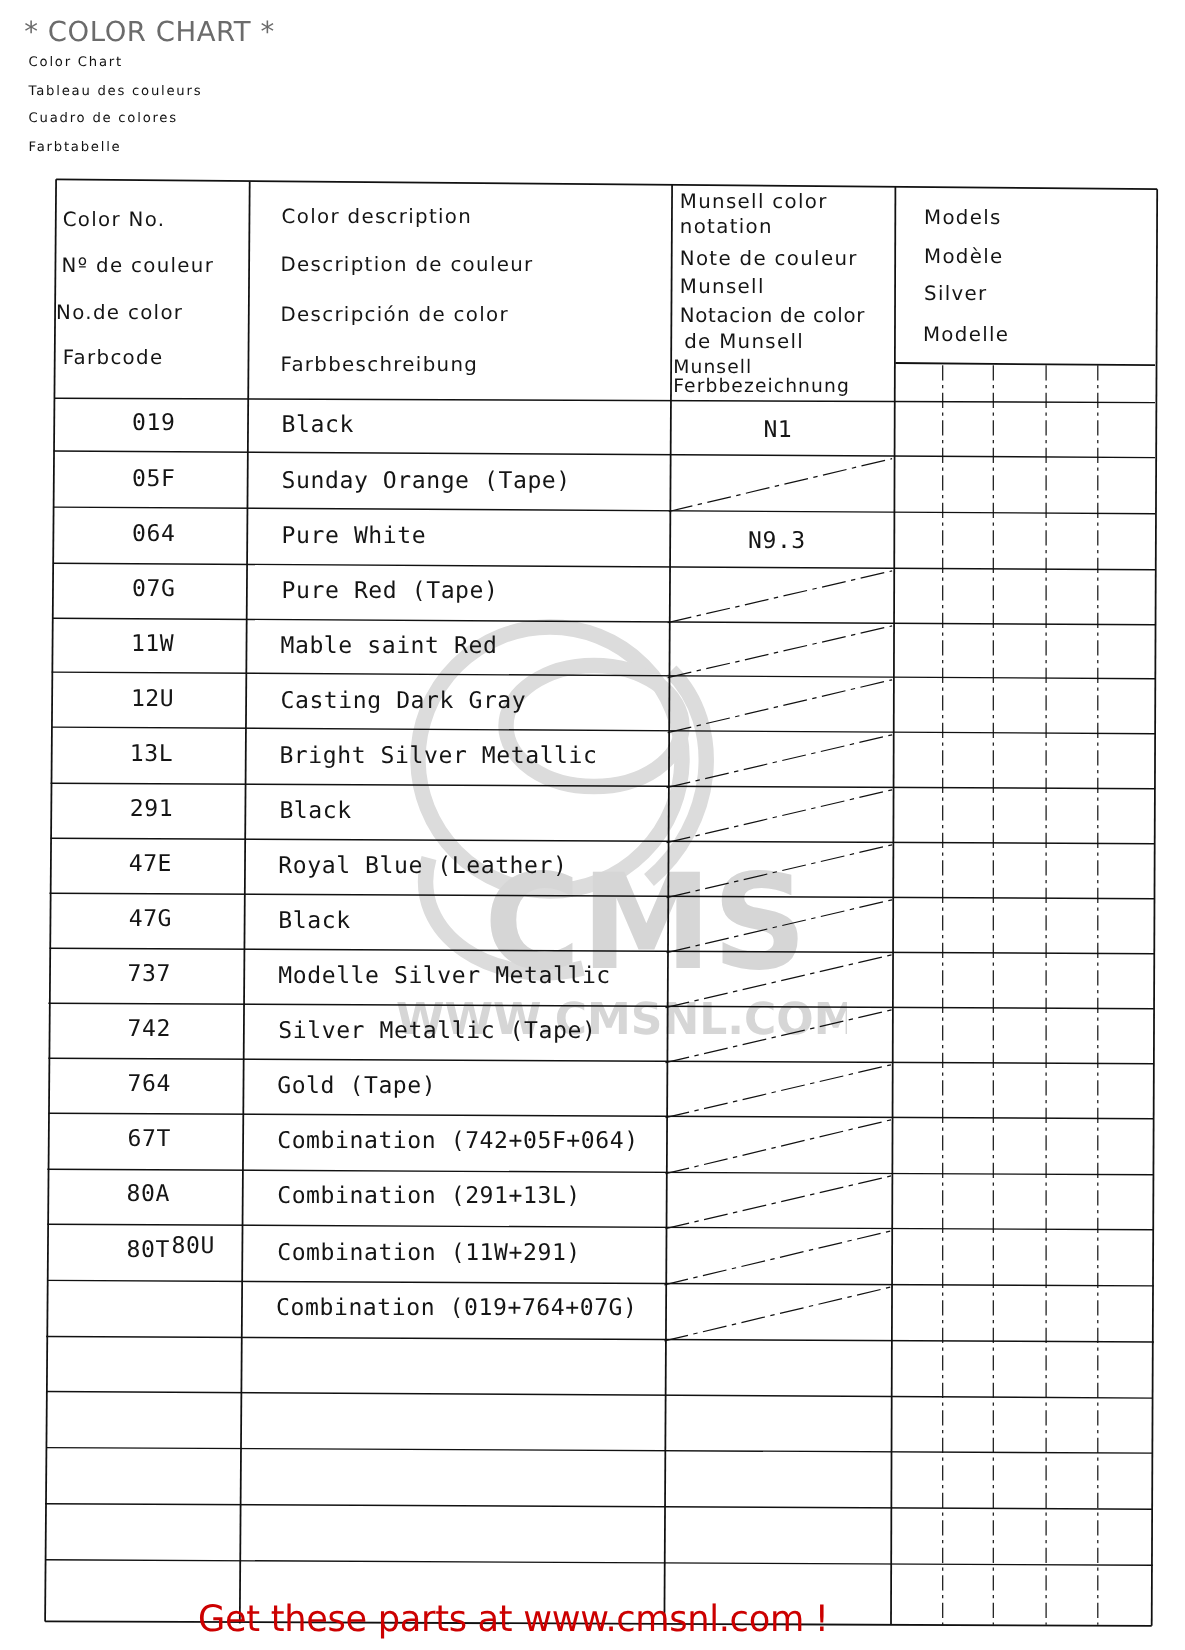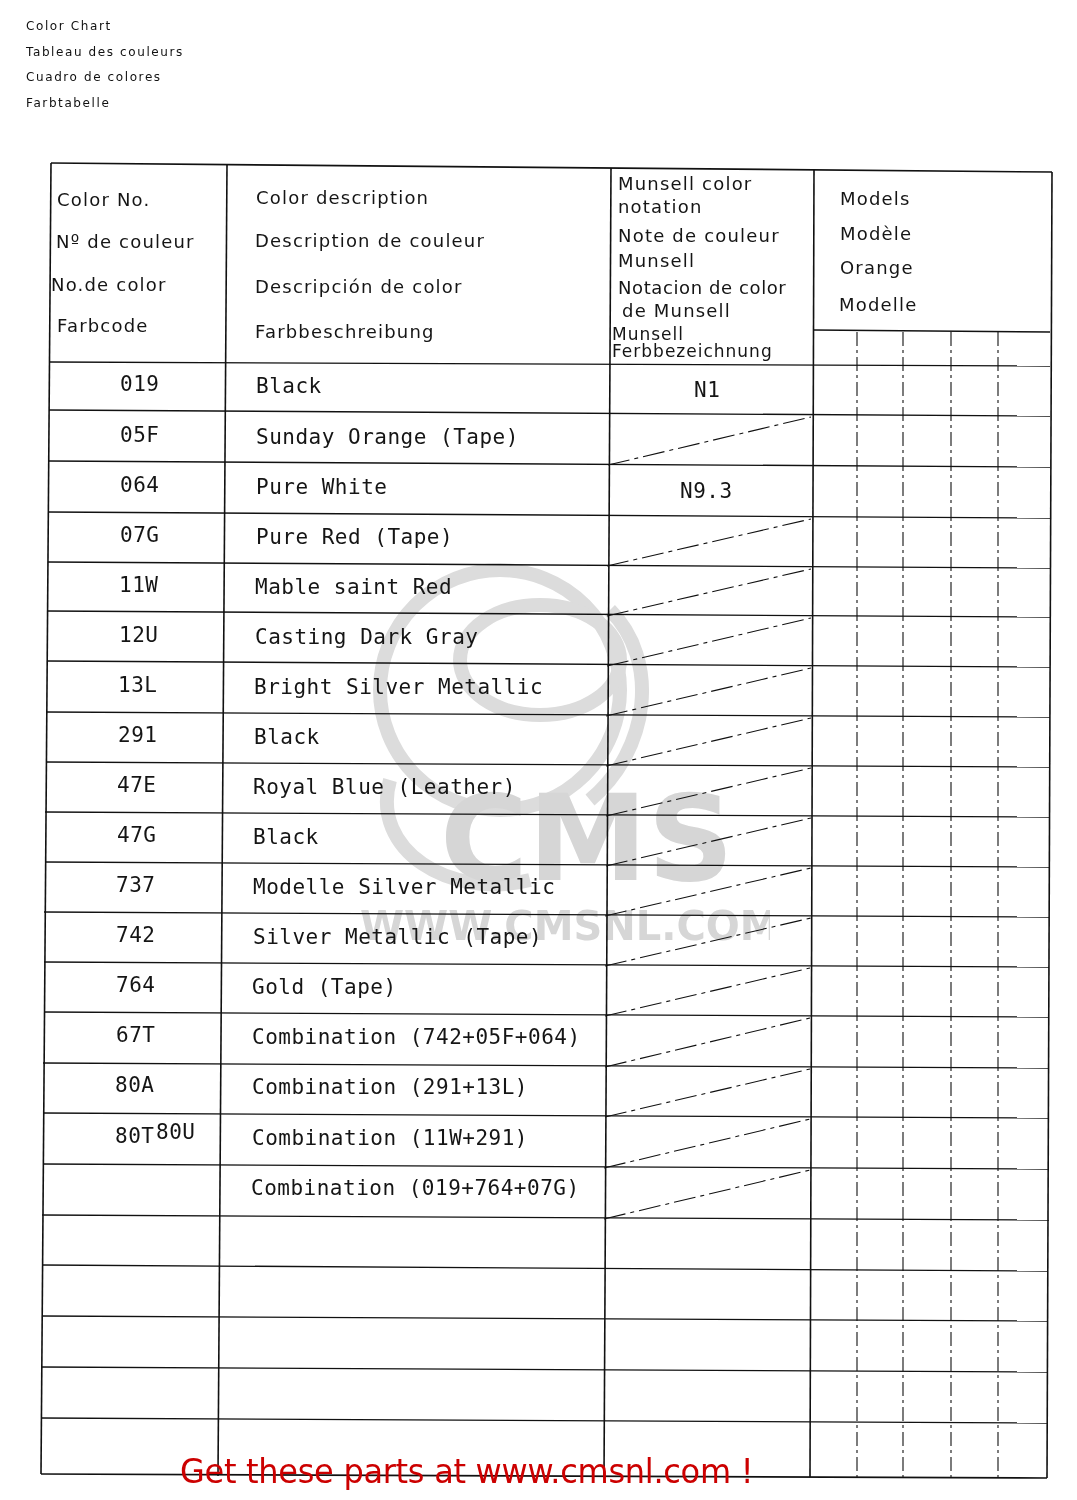--- a/index.html
+++ b/index.html
@@ -15,20 +15,21 @@
   .cell-text { position: absolute; font-family: "DejaVu Sans Mono", monospace; font-size: 21px; color: #151515; white-space: nowrap; letter-spacing: 0.5px; }
   .hdr-text { position: absolute; font-family: "DejaVu Sans", sans-serif; font-size: 18px; color: #151515; white-space: nowrap; letter-spacing: 1.2px; }
   .hdr-small { font-size: 17px; letter-spacing: 1px; }
 
   .footer-cta { position: absolute; left: 180px; top: 1452px; font-family: "DejaVu Sans", sans-serif; font-size: 33px; color: #cc0000; white-space: nowrap; letter-spacing: -0.3px; transform: scaleX(0.97); transform-origin: left top; }
 </style>
 </head>
 <body>
 
 <div class="titles">
+  <div class="main-title">* COLOR CHART *</div>
   <div class="sub-title">Color Chart</div>
   <div class="sub-title">Tableau des couleurs</div>
   <div class="sub-title">Cuadro de colores</div>
   <div class="sub-title">Farbtabelle</div>
 </div>
 
 <svg class="watermark" viewBox="0 0 440 460">
   <g fill="none" stroke="#dcdcdc" stroke-width="14">
     <circle cx="170" cy="170" r="120"></circle>
     <ellipse cx="210" cy="140" rx="80" ry="55"></ellipse>
@@ -121,21 +122,21 @@
   <div class="hdr-text" style="left:618px;top:225px;">Note de couleur</div>
   <div class="hdr-text" style="left:618px;top:250px;">Munsell</div>
   <div class="hdr-text" style="left:618px;top:277px;letter-spacing:0.6px;">Notacion de color</div>
   <div class="hdr-text" style="left:622px;top:300px;">de Munsell</div>
   <div class="hdr-text hdr-small" style="left:612px;top:326px;line-height:17px;">Munsell</div>
   <div class="hdr-text hdr-small" style="left:612px;top:343px;line-height:17px;">Ferbbezeichnung</div>
 </div>
 <div>
   <div class="hdr-text" style="left:840px;top:188px;">Models</div>
   <div class="hdr-text" style="left:840px;top:223px;">Modèle</div>
-  <div class="hdr-text" style="left:840px;top:257px;">Orange</div>
+  <div class="hdr-text" style="left:840px;top:257px;">Silver</div>
   <div class="hdr-text" style="left:839px;top:294px;">Modelle</div>
 </div>
 
 <div>
   <div>
     <div class="cell-text" style="left:120px;top:372px;">019</div>
     <div class="cell-text" style="left:256px;top:374px;">Black</div>
     <div class="cell-text" style="left:694px;top:378px;">N1</div>
   </div>
   <div>

